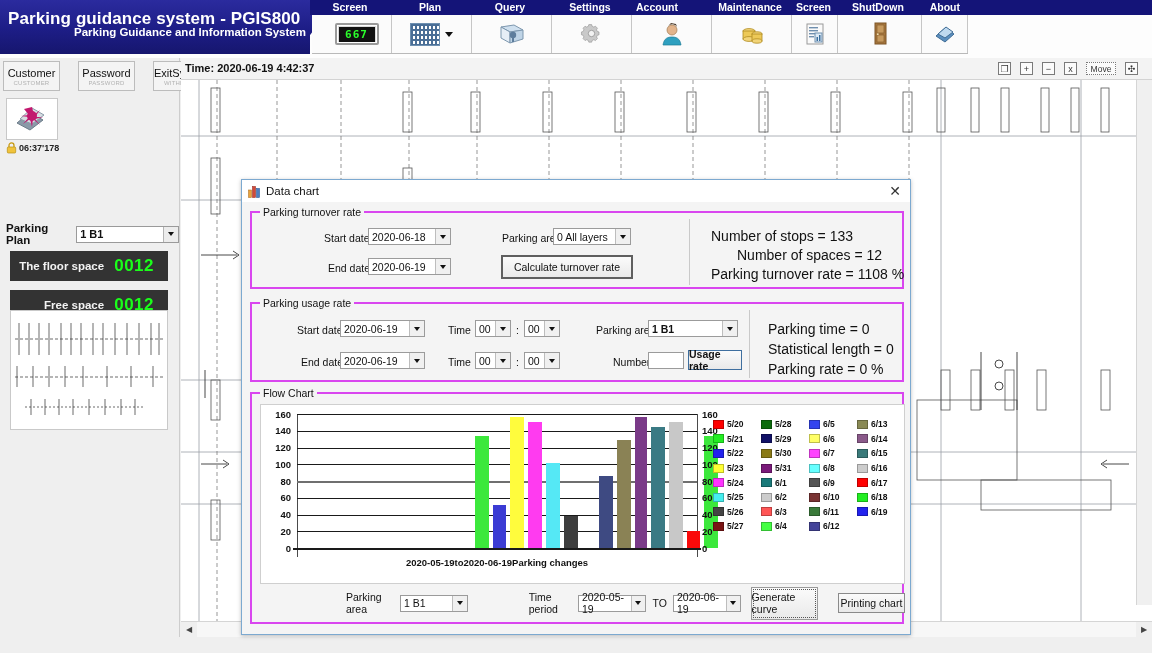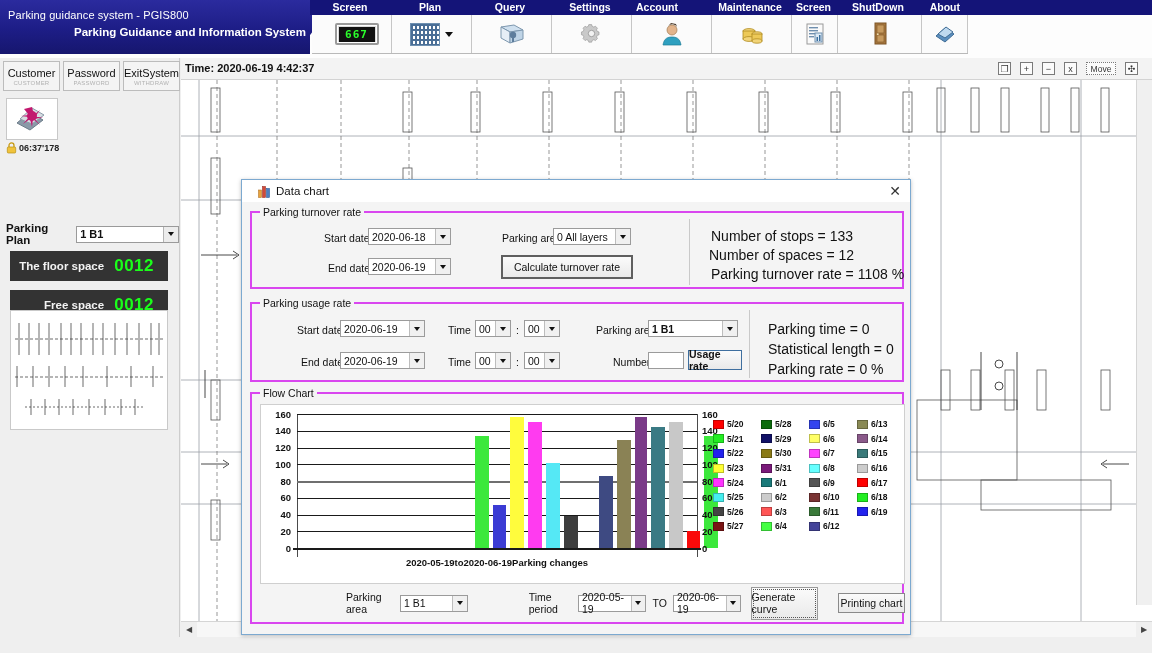--- a/index.html
+++ b/index.html
@@ -26,21 +26,21 @@
     position:absolute; left:296px; top:0; width:40px; height:54px;
     background:linear-gradient(to bottom,#2b2b9e 0%,#1d1d86 55%,#16166e 100%);
     clip-path:polygon(0 0, 100% 0, 0 100%);
   }
   .banner-menu-strip{
     position:absolute; left:310px; top:0; width:842px; height:15px;
     background:#141478;
   }
   .banner-title1{
     position:absolute; left:8px; top:9px; color:#fff;
-    font-size:11px; font-weight:normal; letter-spacing:.1px;
+    font-size:17px; font-weight:bold; letter-spacing:.1px;
   }
   .banner-title2{
     position:absolute; left:74px; top:26px; color:#fff;
     font-size:11.5px; font-weight:bold;
   }
   .menu-bar{
     position:absolute; left:310px; top:0px; height:15px;
     display:flex; align-items:center;
   }
   .menu-item{
@@ -93,21 +93,21 @@
   #body-area{
     position:absolute; left:0; top:58px; width:1152px; height:595px;
     background:#efefef;
   }
 
   
   #sidebar{
     position:absolute; left:0; top:0; width:180px; height:579px;
     background:#efefef; border-right:1px solid #cdcdcd;
   }
-  .tabrow{ position:absolute; left:3px; top:3px; display:flex; gap:3px;}
+  .tabrow{ position:absolute; left:3px; top:3px; display:flex; gap:18px;}
   .tabbtn{
     width:57px;height:30px;border:1px solid #bcbcbc;background:#f4f4f4;
     display:flex;flex-direction:column;align-items:center;justify-content:center;
     cursor:pointer;
   }
   .tabbtn .t1{ font-size:11px; color:#111; }
   .tabbtn .t2{ font-size:6px; color:#b2b2b2; letter-spacing:.2px; margin-top:1px;}
   .avatar-box{
     position:absolute; left:6px; top:40px; width:52px;height:42px;
     border:1px solid #c8c8c8;background:#fff;
@@ -182,21 +182,21 @@
   }
 
   
   #dialog{
     position:absolute;left:241px;top:121px;width:670px;height:456px;
     background:#f4f4f4;border:1px solid #7ca9d0;
     box-shadow:0 1px 4px rgba(0,0,0,.25);
   }
   .dlg-title{
     position:absolute;left:0;top:0;width:668px;height:22px;background:#ffffff;
-    display:flex;align-items:center;padding-left:16px;
+    display:flex;align-items:center;padding-left:6px;
   }
   .dlg-title .tlabel{font-size:11.5px;color:#111;margin-left:5px;}
   .dlg-close{
     position:absolute;right:6px;top:3px;width:18px;height:16px;
     display:flex;align-items:center;justify-content:center;
     font-size:14px;color:#333;cursor:pointer;line-height:1;
   }
   .gbox{
     position:absolute;border:2px solid #d946ef;background:transparent;
   }
@@ -598,21 +598,21 @@
         <span class="arw">
             <i></i>
           </span>
       </div>
 
       <div class="btn primary" style="position:absolute;left:249px;top:42px;width:132px;height:24px">Calculate turnover rate</div>
 
       <div class="vdiv" style="left:437px;top:6px;height:66px"></div>
 
       <span class="statline" style="left:459px;top:15px">Number of stops = 133</span>
-      <span class="statline" style="left:457px;top:34px">Number of spaces = 12</span>
+      <span class="statline" style="left:485px;top:34px">Number of spaces = 12</span>
       <span class="statline" style="left:459px;top:53px">Parking turnover rate = 1108 %</span>
     </div>
 
     <div class="gbox" style="left:8px;top:122px;width:654px;height:80px">
       <span class="glabel">Parking usage rate</span>
 
       <span class="lbl" style="position:absolute;left:45px;top:20px">Start date</span>
       <div class="cbo" style="position:absolute;left:88px;top:16px;width:85px">
         <span>2020-06-19</span>
         <span class="arw">

